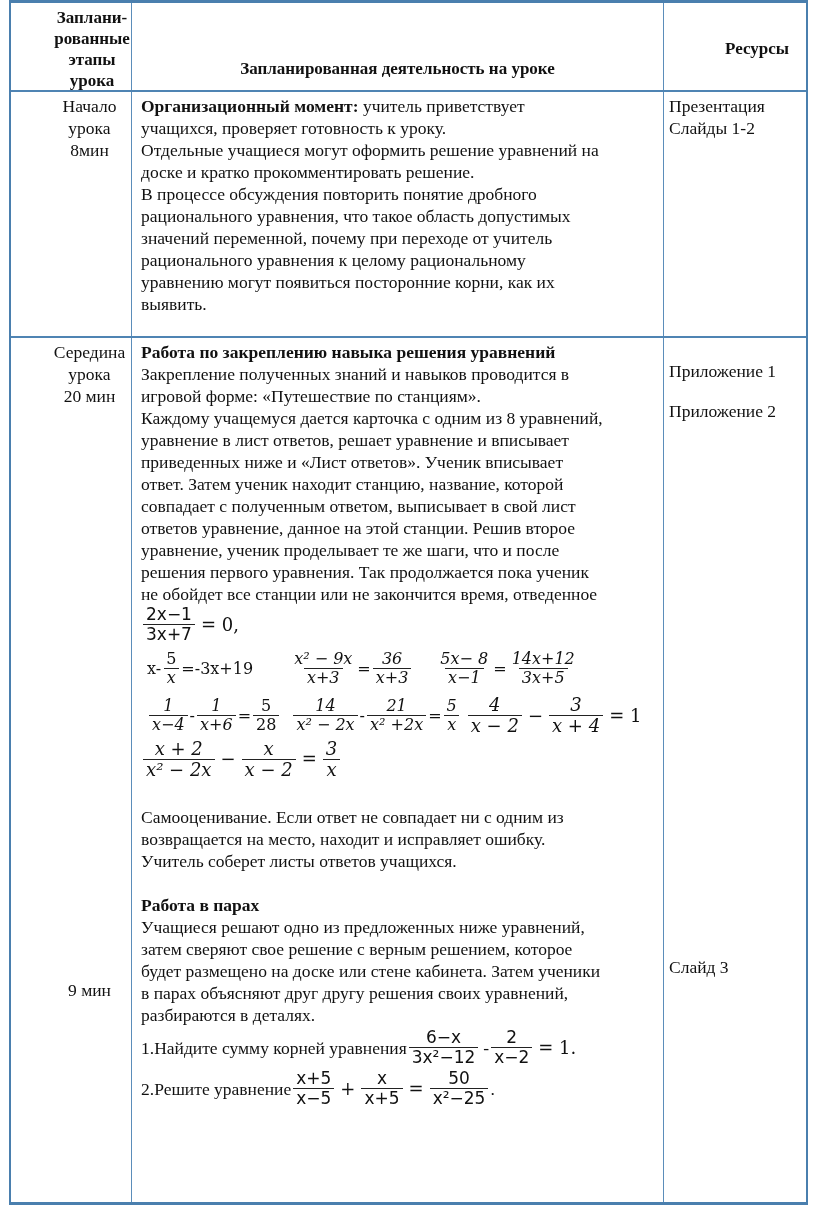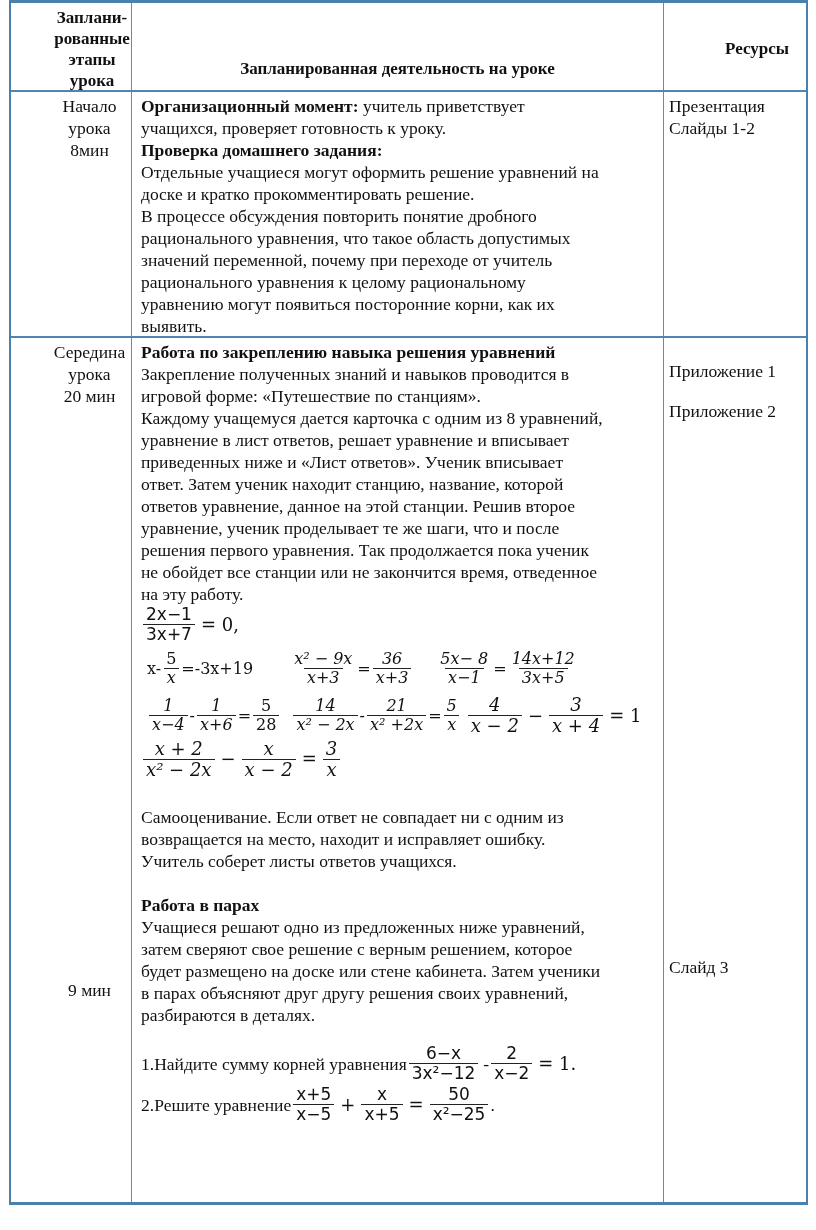--- a/index.html
+++ b/index.html
@@ -45,21 +45,20 @@
   <div class="cell txt center" style="left:0; top:92px; width:120px;">
     <div>Начало</div>
     <div>урока</div>
     <div>8мин</div>
   </div>
   <div class="cell txt" style="left:130px; top:92px; width:520px;">
     <div>
       <span class="b">Организационный момент:</span><span> учитель приветствует</span>
     </div>
     <div>учащихся, проверяет готовность к уроку.</div>
-    <div class="b">Проверка домашнего задания:</div>
     <div>Отдельные учащиеся могут оформить решение уравнений на</div>
     <div>доске и кратко прокомментировать решение.</div>
     <div>В процессе обсуждения повторить понятие дробного</div>
     <div>рационального уравнения, что такое область допустимых</div>
     <div>значений переменной, почему при переходе от учитель</div>
     <div>рационального уравнения к целому рациональному</div>
     <div>уравнению могут появиться посторонние корни, как их</div>
     <div>выявить.</div>
   </div>
   <div class="cell txt" style="left:658px; top:92px; width:140px;">
@@ -75,25 +74,25 @@
   <div class="cell txt center" style="left:0; top:976px; width:120px;">9 мин</div>
 
   <div class="cell txt" style="left:130px; top:338px; width:520px;">
     <div class="b">Работа по закреплению навыка решения уравнений</div>
     <div>Закрепление полученных знаний и навыков проводится в</div>
     <div>игровой форме: «Путешествие по станциям».</div>
     <div>Каждому учащемуся дается карточка с одним из 8 уравнений,</div>
     <div>уравнение в лист ответов, решает уравнение и вписывает</div>
     <div>приведенных ниже и «Лист ответов». Ученик вписывает</div>
     <div>ответ. Затем ученик находит станцию, название, которой</div>
+    <div>совпадает с полученным ответом, выписывает в свой лист</div>
     <div>ответов уравнение, данное на этой станции. Решив второе</div>
     <div>уравнение, ученик проделывает те же шаги, что и после</div>
     <div>решения первого уравнения. Так продолжается пока ученик</div>
     <div>не обойдет все станции или не закончится время, отведенное</div>
-    <div>на эту работу.</div>
 
     <div class="eq-row" style="margin-top:0px;">
       <span class="frac sm">
         <span class="n">2x−1</span>
         <span class="d">3x+7</span>
       </span>
       <span class="op md">= 0,</span>
     </div>
 
     <div class="eq-row md" style="margin-top:6px; margin-left:6px;">
@@ -190,21 +189,21 @@
     <div>возвращается на место, находит и исправляет ошибку.</div>
     <div>Учитель соберет листы ответов учащихся.</div>
     <div style="height:22px;"></div>
     <div class="b">Работа в парах</div>
     <div>Учащиеся решают одно из предложенных ниже уравнений,</div>
     <div>затем сверяют свое решение с верным решением, которое</div>
     <div>будет размещено на доске или стене кабинета. Затем ученики</div>
     <div>в парах объясняют друг другу решения своих уравнений,</div>
     <div>разбираются в деталях.</div>
 
-    <div class="eq-row" style="margin-top:18px; font-size:17.5px;">
+    <div class="eq-row" style="margin-top:2px; font-size:17.5px;">
       <span>1.Найдите сумму корней уравнения</span>
       <span class="frac sm">
         <span class="n">6−x</span>
         <span class="d">3x²−12</span>
       </span>
         <span style="margin-left:3px;">-</span>
         <span class="frac sm">
         <span class="n">2</span>
         <span class="d">x−2</span>
       </span>

